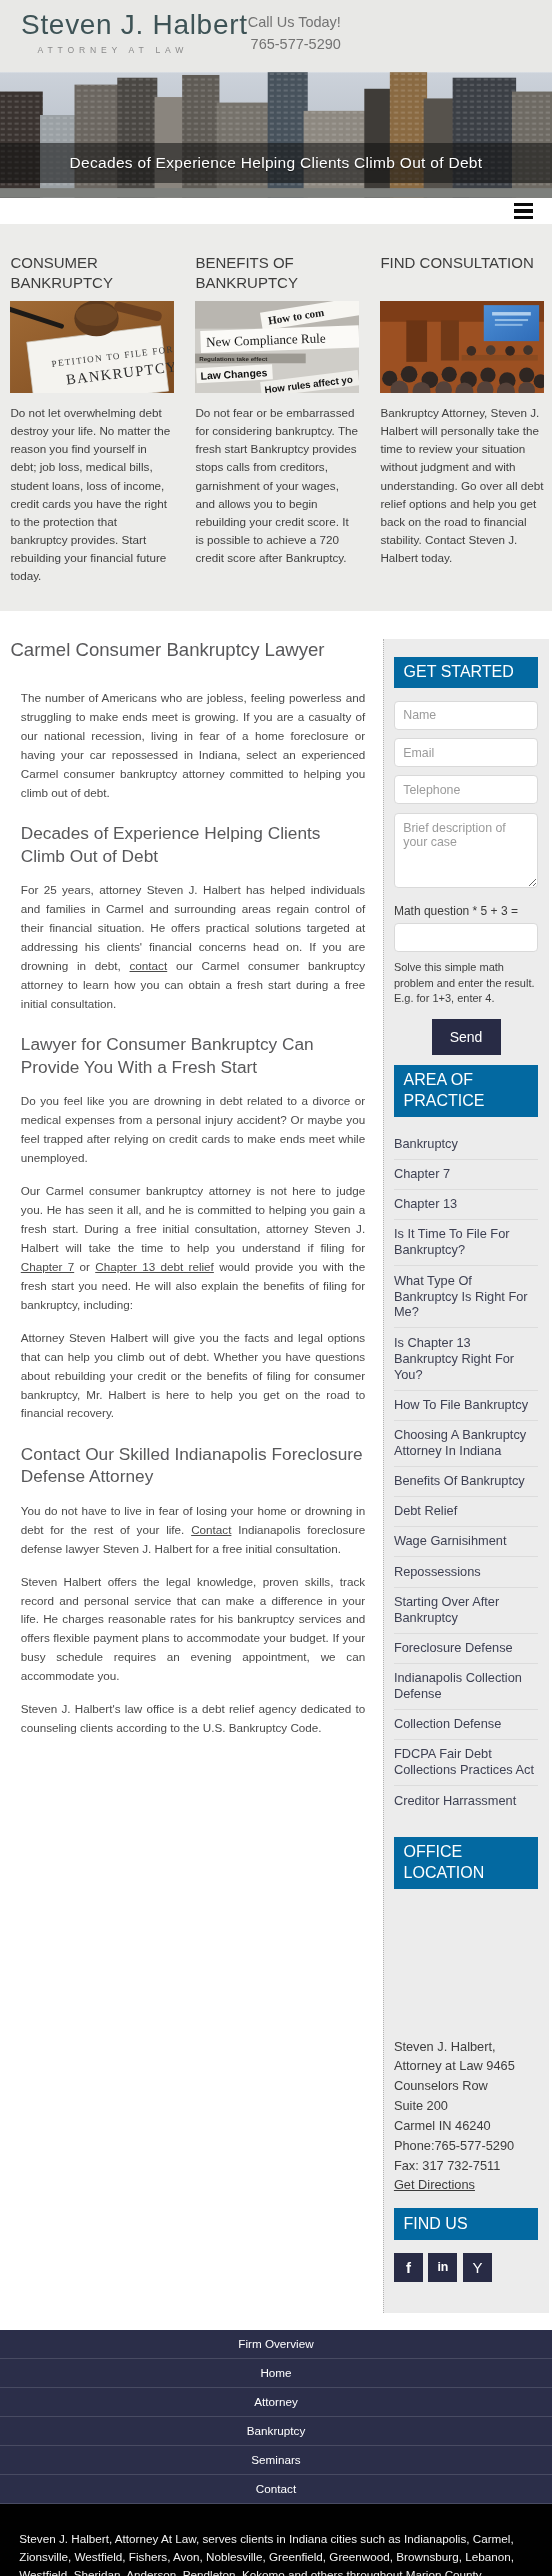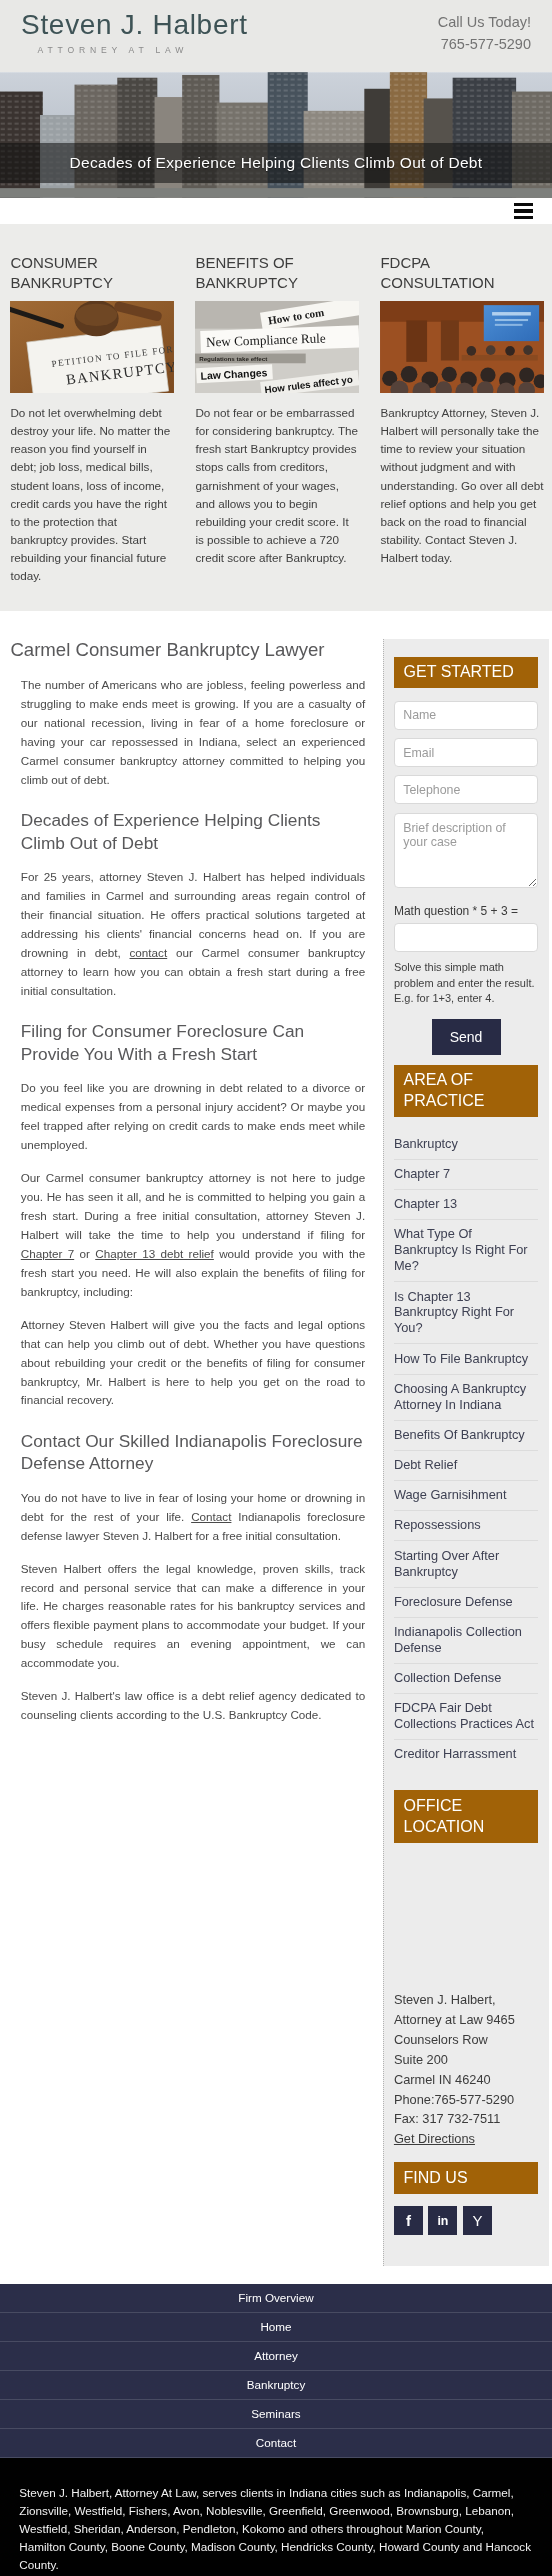--- a/index.html
+++ b/index.html
@@ -5,21 +5,21 @@
   * { margin:0; padding:0; box-sizing:border-box; }
   html,body { background:#fff; }
   body {
     width:552px; margin:0 auto;
     font-family:"Liberation Sans", sans-serif;
     color:#3f3f3f;
   }
   
   .site-header {
     background:#e8e8e6; height:72px;
-    display:flex; justify-content:space-between; align-items:flex-start;
+    display:flex; align-items:flex-start;
     padding:9.7px 21px 0 21px;
   }
   .logo-name { font-size:28px; font-weight:400; color:#3e5356; letter-spacing:0.7px; line-height:1.1; }
   .logo-tagline { font-size:8.6px; color:#8a8a8a; letter-spacing:4.8px; margin:4.1px 0 0 16.6px; }
   .header-call { text-align:right; font-size:14.5px; color:#737373; line-height:1.45; padding-top:2.8px; }
   
   .hero { position:relative; height:126px; overflow:hidden; }
   .hero svg { display:block; }
   .hero-band {
     position:absolute; left:0; right:0; bottom:15px; height:40px;
@@ -34,34 +34,34 @@
   .hamburger span:last-child { margin-bottom:0; }
   
   .features { background:#ececea; padding:29px 10.4px 26px 10.4px; display:flex; gap:21px; }
   .feature { width:164px; }
   .feature h3 { font-size:15px; font-weight:400; color:#3d3d3d; line-height:1.35; min-height:41px; margin-bottom:7px; }
   .feature .feature-img { width:164px; height:92px; display:block; margin-bottom:11px; background:#ccc; }
   .feature p { font-size:11.7px; line-height:1.55; color:#3f3f3f; }
   
   .main-wrap { display:flex; align-items:flex-start; padding:28px 3.5px 0 10.4px; margin-bottom:17.3px; }
   .article { flex:1; padding-right:17.3px; min-width:0; }
-  .article h1 { font-size:18.6px; font-weight:400; color:#58585a; margin-bottom:15px; }
+  .article h1 { font-size:18.6px; font-weight:400; color:#58585a; margin-bottom:28px; }
   .article h2 { font-size:17.3px; font-weight:400; color:#58585a; line-height:1.3; margin:19.3px 0 14px 10.4px; }
   .article p { font-size:11.7px; line-height:1.62; color:#4a4a4a; text-align:justify; margin:0 0 14px 10.4px; }
   .article a, .article .inline-link { color:#4a4a4a; text-decoration:underline; cursor:pointer; }
   .article ul { margin:0 0 15px 41px; }
   .article li { font-size:11.7px; line-height:1.75; color:#4a4a4a; }
   
   .sidebar {
     width:166px; flex-shrink:0; background:#ececec;
     border-left:0.7px dotted #b3b3b3;
     padding:17.3px 10.4px 31px 10.4px;
   }
   .side-head {
-    background:#a16207; color:#fff; font-size:16px; line-height:1.3;
+    background:#0369a1; color:#fff; font-size:16px; line-height:1.3;
     padding:5.5px 9.7px; margin-bottom:12.4px;
   }
   .side-form input, .side-form textarea {
     width:100%; border:0.7px solid #d9d9d9; border-radius:4.1px; background:#fff;
     font-family:"Liberation Sans", sans-serif; font-size:12.4px; color:#333;
     padding:0 8.3px; height:29px; margin-bottom:8.3px; outline:none;
   }
   .side-form textarea { height:75px; padding-top:7px; resize:both; margin-bottom:14px; }
   .side-form input::placeholder, .side-form textarea::placeholder { color:#9b9b9b; }
   .math-label { font-size:12px; color:#3a3a3a; margin-bottom:5.5px; }
@@ -213,21 +213,21 @@
       </g>
       <g transform="rotate(-7 170 120)">
         <rect x="95" y="108" width="142" height="22" fill="#efeeea"></rect>
         <text x="100" y="125" font-size="14" font-weight="bold" fill="#111" font-family="Liberation Sans, sans-serif">How rules affect yo</text>
       </g>
     </svg>
     <p>Do not fear or be embarrassed for considering bankruptcy. The fresh start Bankruptcy provides stops calls from creditors, garnishment of your wages, and allows you to begin rebuilding your credit score. It is possible to achieve a 720 credit score after Bankruptcy.</p>
   </div>
 
   <div class="feature">
-    <h3>FDCPA CONSULTATION</h3>
+    <h3>FIND CONSULTATION</h3>
     <svg class="feature-img" viewBox="0 0 237 133">
       <defs>
         <linearGradient id="screen" x1="0" y1="0" x2="1" y2="1">
           <stop offset="0" stop-color="#4d8fd6"></stop>
             <stop offset="1" stop-color="#2f6cb8"></stop>
         </linearGradient>
       </defs>
       <rect width="237" height="133" fill="#9c5022"></rect>
       <rect x="0" y="0" width="237" height="30" fill="#7e3d17"></rect>
       <rect x="38" y="28" width="30" height="60" fill="#6b3414"></rect>
@@ -268,21 +268,21 @@
 
 <div class="main-wrap">
 
   <article class="article">
     <h1>Carmel Consumer Bankruptcy Lawyer</h1>
     <p>The number of Americans who are jobless, feeling powerless and struggling to make ends meet is growing. If you are a casualty of our national recession, living in fear of a home foreclosure or having your car repossessed in Indiana, select an experienced Carmel consumer bankruptcy attorney committed to helping you climb out of debt.</p>
 
     <h2>Decades of Experience Helping Clients Climb Out of Debt</h2>
     <p><span>For 25 years, attorney Steven J. Halbert has helped individuals and families in Carmel and surrounding areas regain control of their financial situation. He offers practical solutions targeted at addressing his clients' financial concerns head on. If you are drowning in debt, </span><a class="inline-link">contact</a><span> our Carmel consumer bankruptcy attorney to learn how you can obtain a fresh start during a free initial consultation.</span></p>
 
-    <h2>Filing for Consumer Foreclosure Can Provide You With a Fresh Start</h2>
+    <h2>Lawyer for Consumer Bankruptcy Can Provide You With a Fresh Start</h2>
     <p>Do you feel like you are drowning in debt related to a divorce or medical expenses from a personal injury accident? Or maybe you feel trapped after relying on credit cards to make ends meet while unemployed.</p>
     <p><span>Our Carmel consumer bankruptcy attorney is not here to judge you. He has seen it all, and he is committed to helping you gain a fresh start. During a free initial consultation, attorney Steven J. Halbert will take the time to help you understand if filing for </span><a class="inline-link">Chapter 7</a><span> or </span><a class="inline-link">Chapter 13 debt relief</a><span> would provide you with the fresh start you need. He will also explain the benefits of filing for bankruptcy, including:</span></p>
 
 
     <p>Attorney Steven Halbert will give you the facts and legal options that can help you climb out of debt. Whether you have questions about rebuilding your credit or the benefits of filing for consumer bankruptcy, Mr. Halbert is here to help you get on the road to financial recovery.</p>
 
     <h2>Contact Our Skilled Indianapolis Foreclosure Defense Attorney</h2>
     <p><span>You do not have to live in fear of losing your home or drowning in debt for the rest of your life. </span><a class="inline-link">Contact</a><span> Indianapolis foreclosure defense lawyer Steven J. Halbert for a free initial consultation.</span></p>
     <p>Steven Halbert offers the legal knowledge, proven skills, track record and personal service that can make a difference in your life. He charges reasonable rates for his bankruptcy services and offers flexible payment plans to accommodate your budget. If your busy schedule requires an evening appointment, we can accommodate you.</p>
     <p>Steven J. Halbert's law office is a debt relief agency dedicated to counseling clients according to the U.S. Bankruptcy Code.</p>
@@ -305,20 +305,23 @@
     <div class="side-head">AREA OF PRACTICE</div>
     <ul class="practice-list">
       <li>
           <a>Bankruptcy</a>
         </li>
       <li>
           <a>Chapter 7</a>
         </li>
       <li>
           <a>Chapter 13</a>
+        </li>
+      <li>
+          <a>Is It Time To File For Bankruptcy?</a>
         </li>
       <li>
           <a>What Type Of Bankruptcy Is Right For Me?</a>
         </li>
       <li>
           <a>Is Chapter 13 Bankruptcy Right For You?</a>
         </li>
       <li>
           <a>How To File Bankruptcy</a>
         </li>

